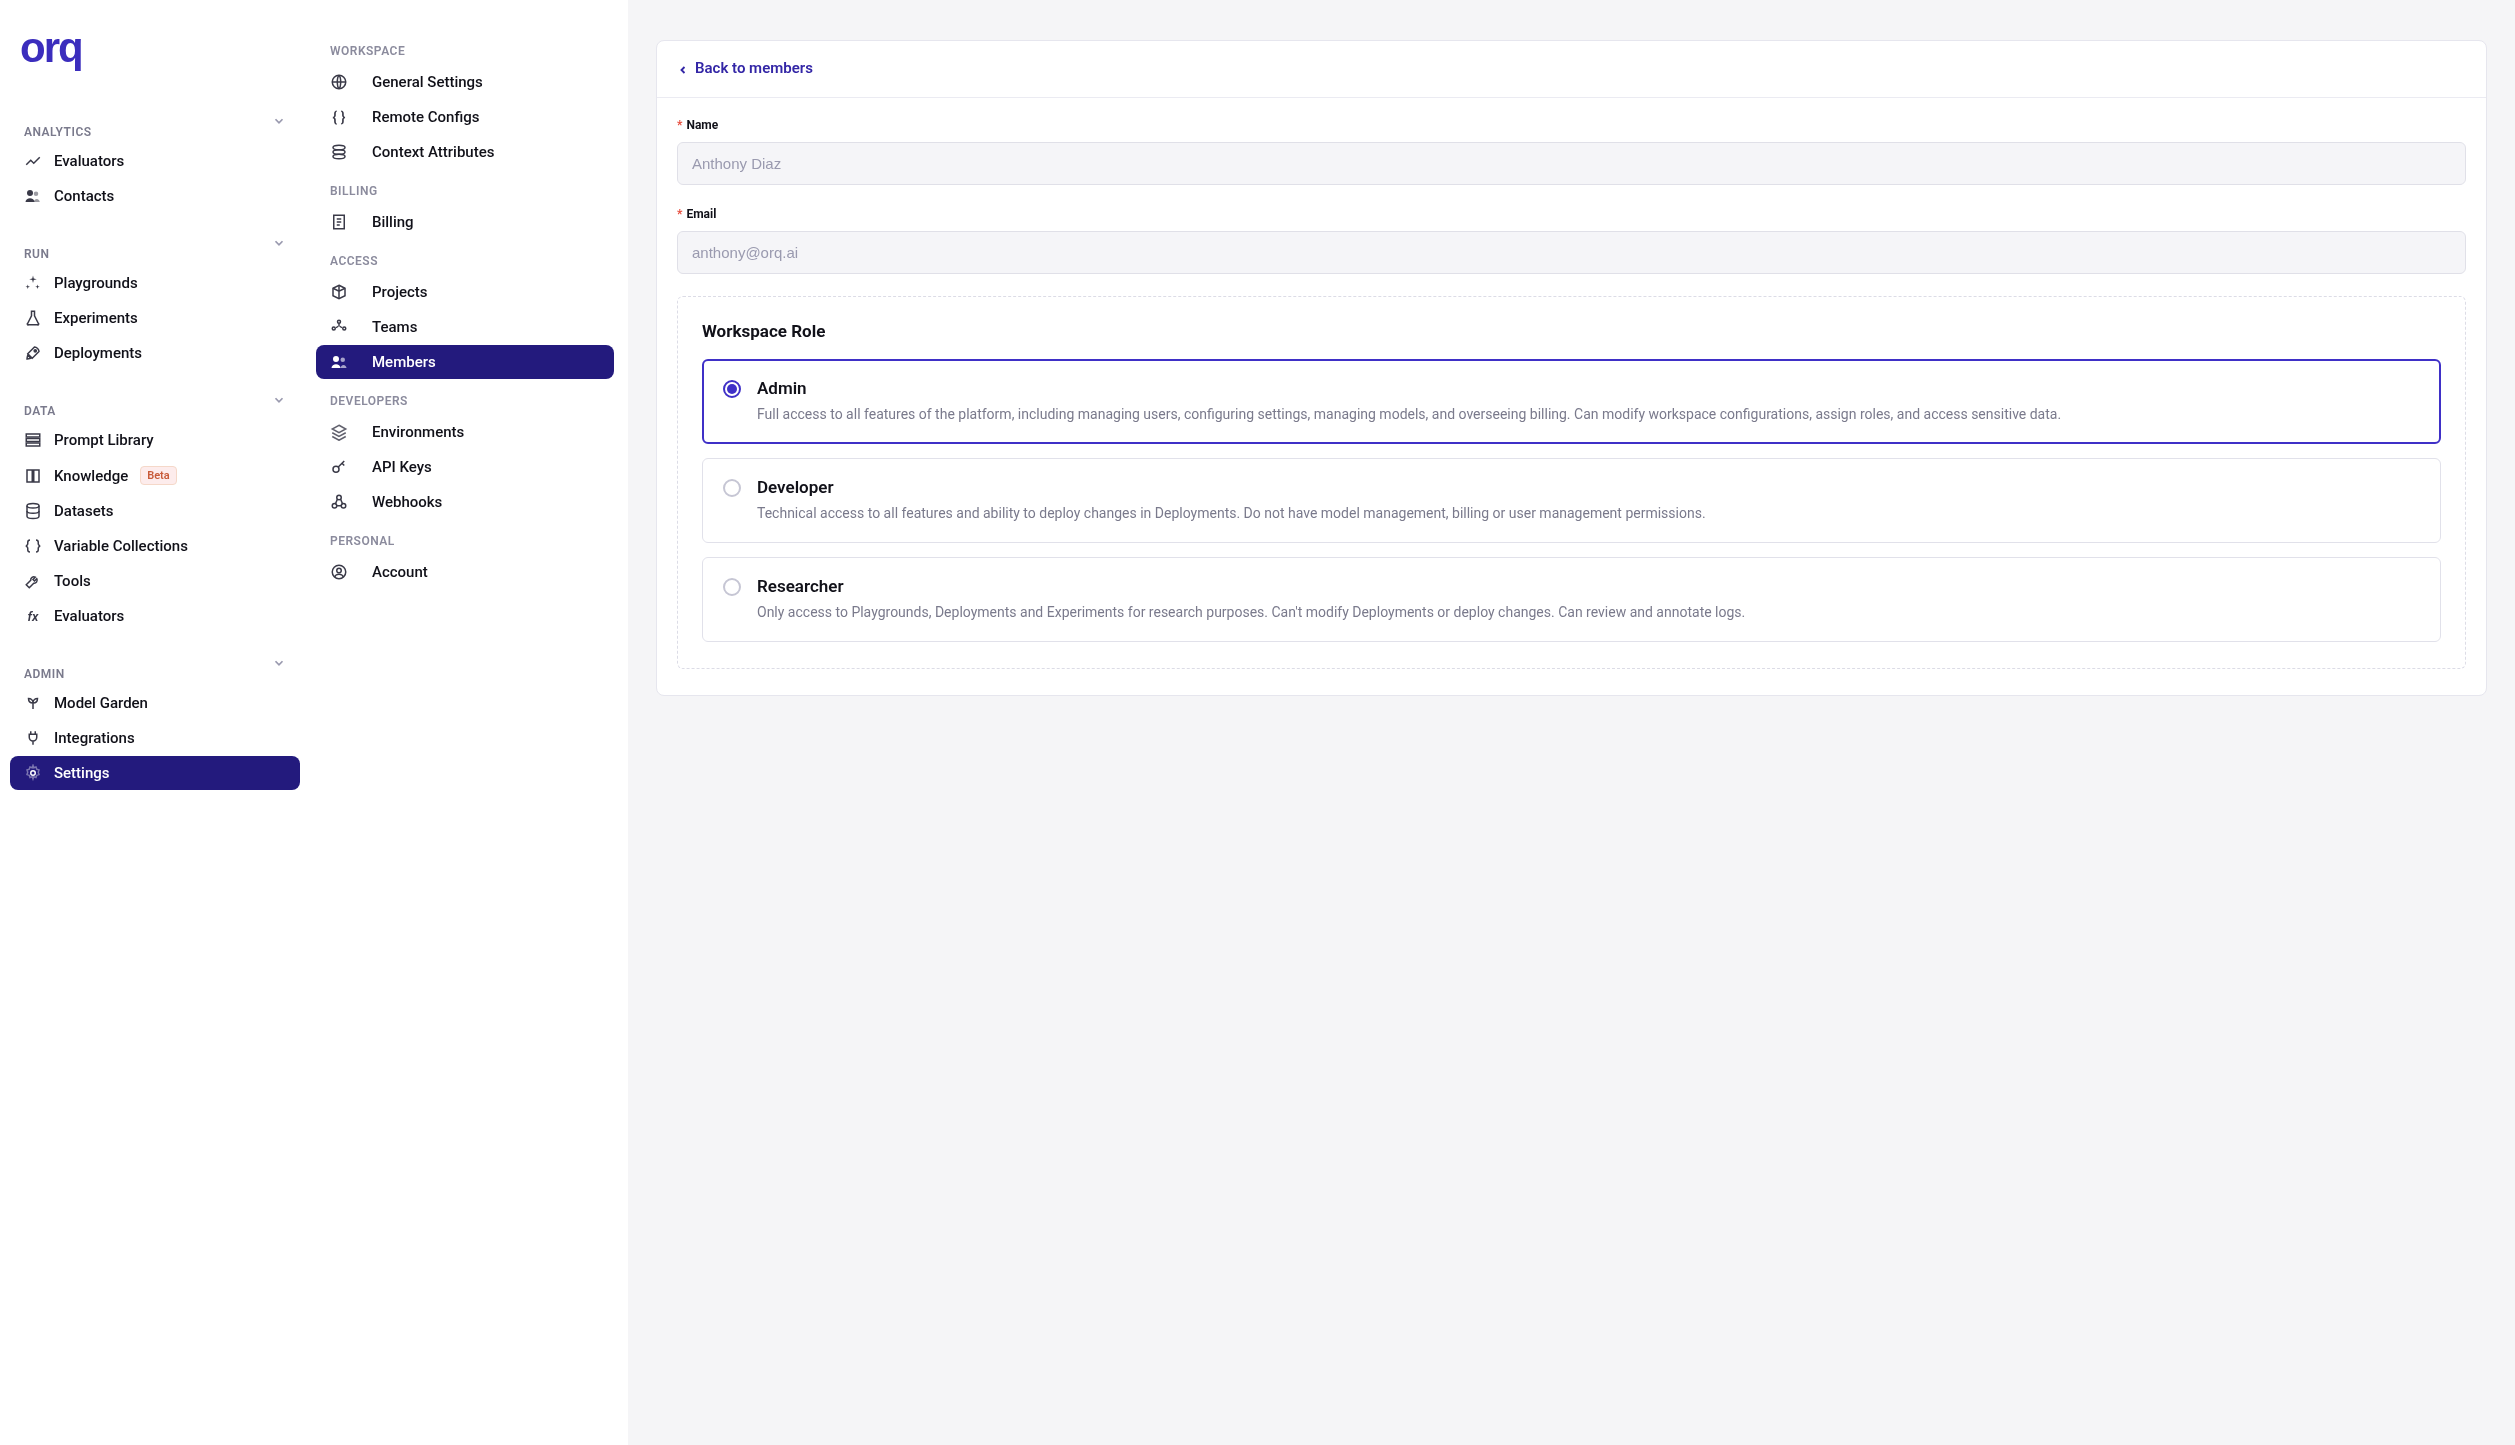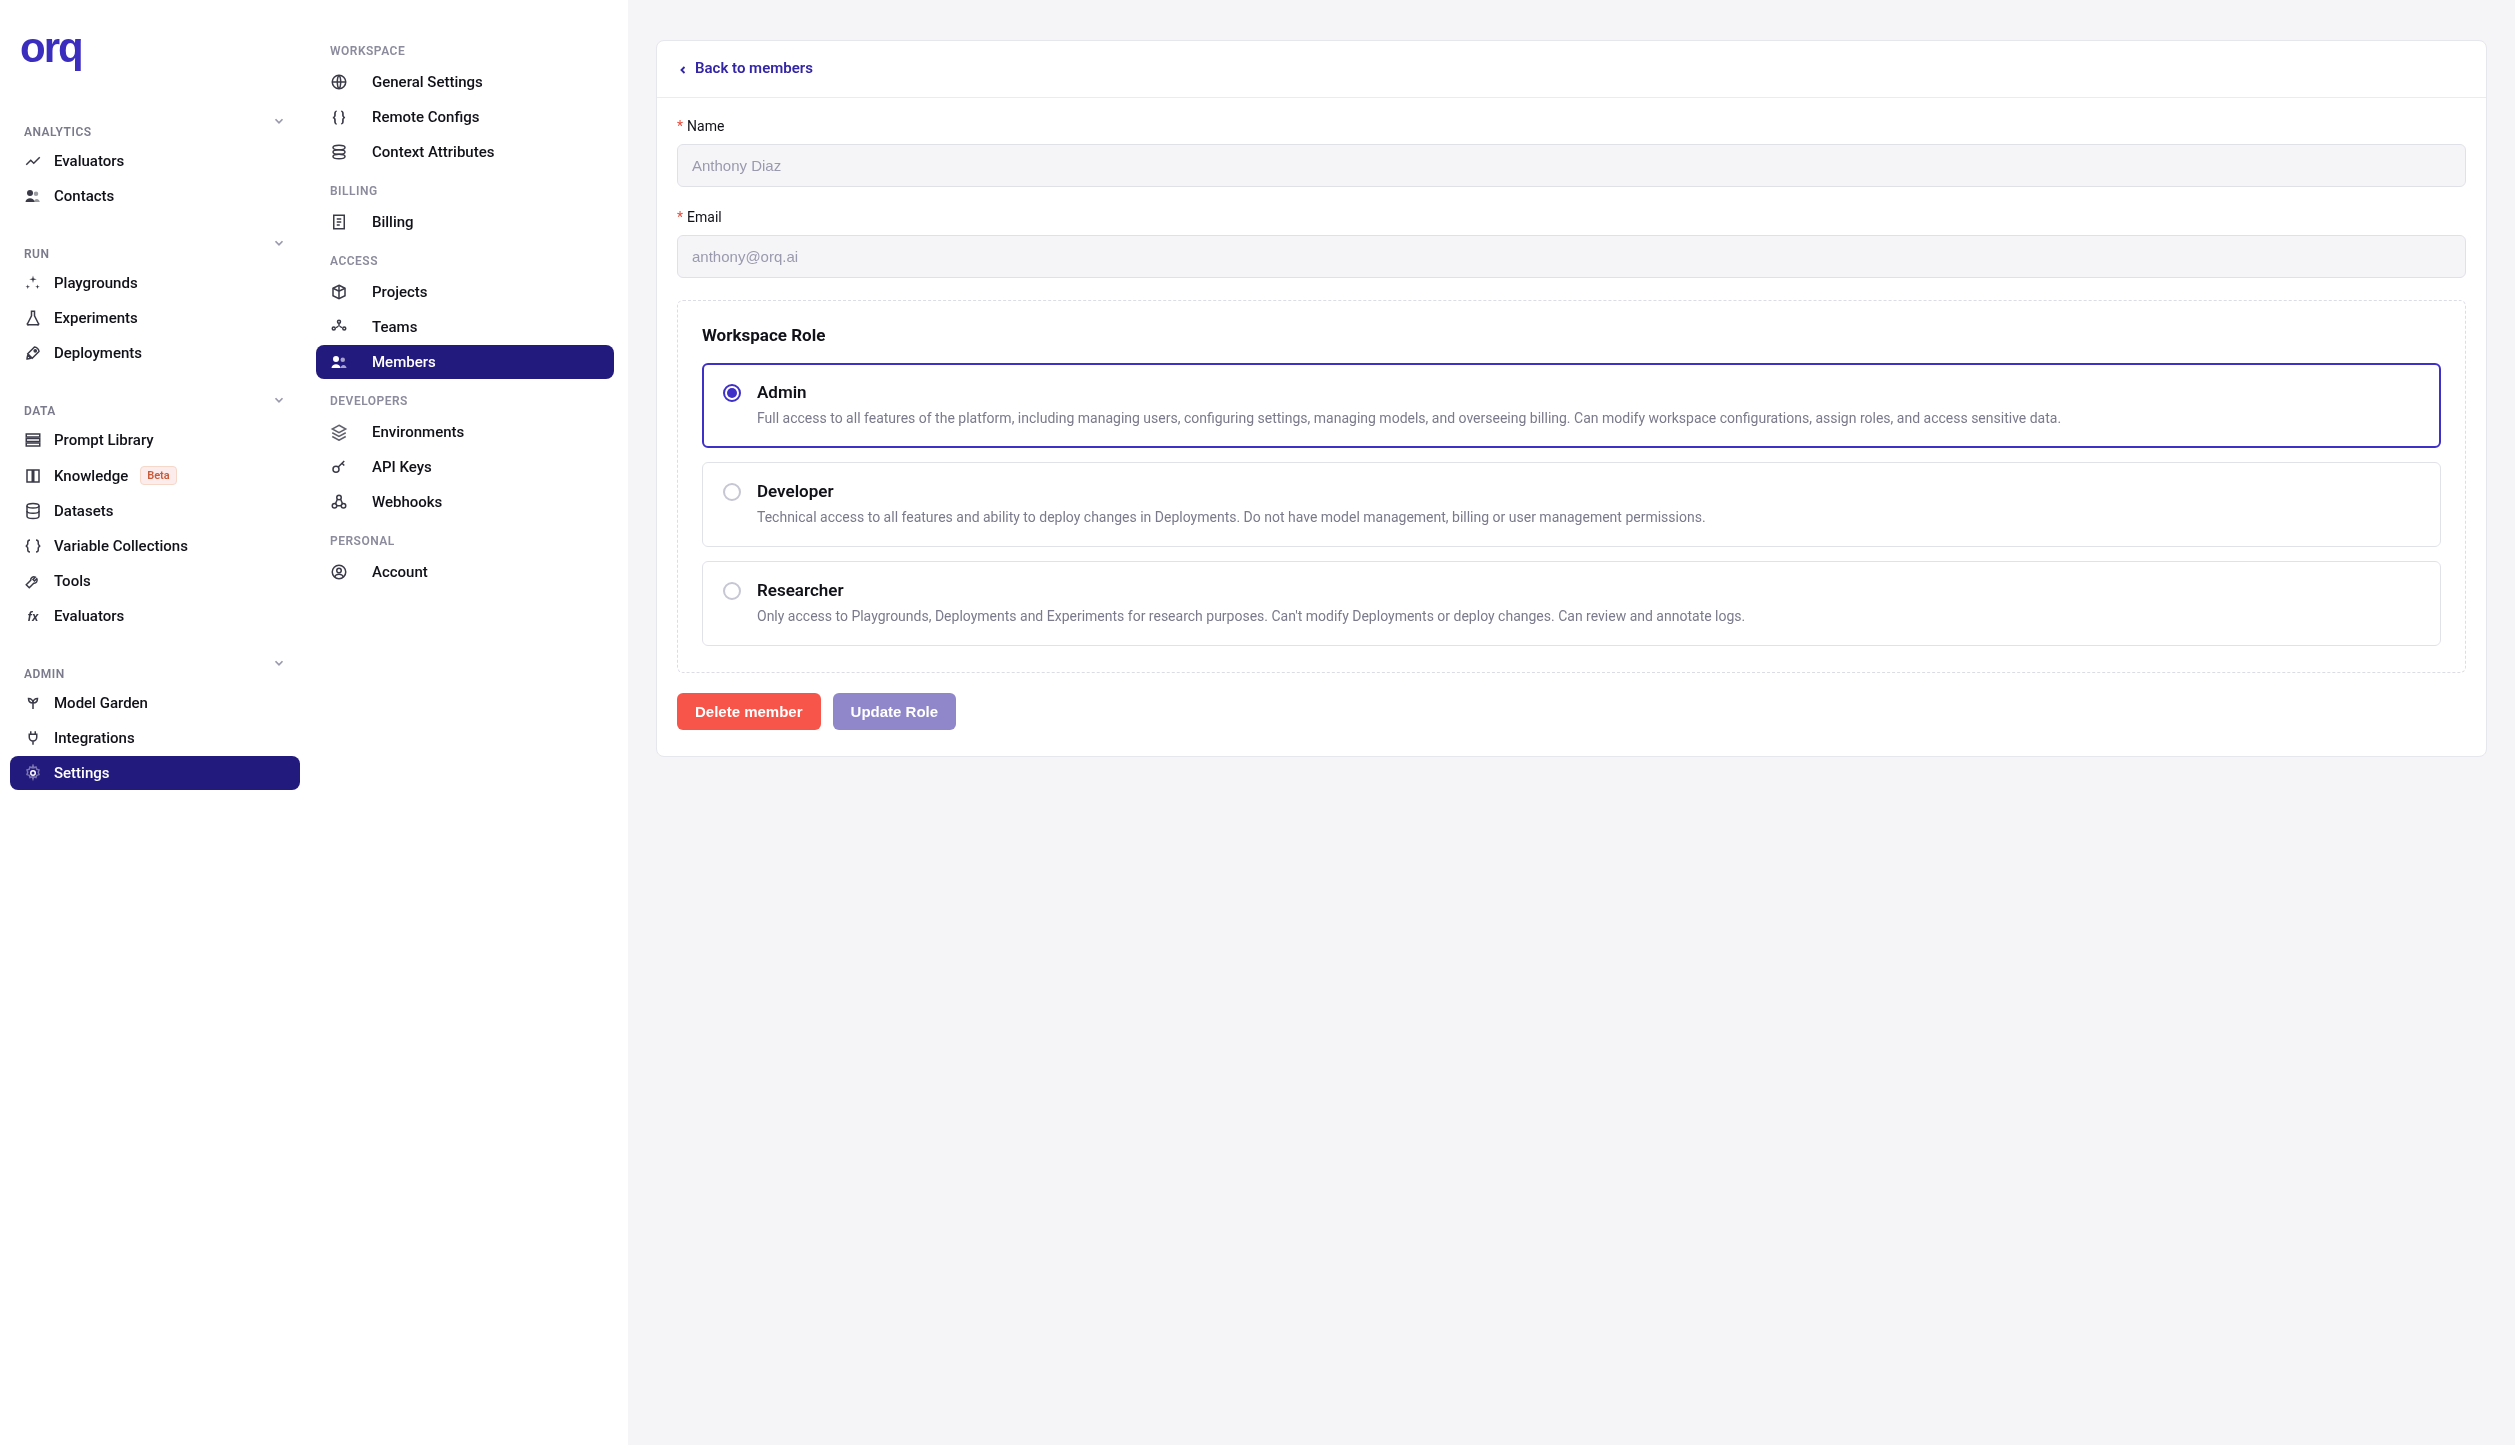--- a/index.html
+++ b/index.html
@@ -143,22 +143,22 @@
     gap: 6px;
     color: #3326a6;
     font-weight: 600;
     font-size: 15px;
     cursor: pointer;
   }
   .back-link .chev-left { width: 12px; height: 12px; }
   .card-body { padding: 20px 20px 26px 20px; }
   .form-field { margin-bottom: 22px; }
   .field-label {
-    font-size: 14px;
-    font-weight: 400;
+    font-size: 12px;
+    font-weight: 700;
     color: #111119;
     margin-bottom: 10px;
     display: block;
   }
   .req { color: #e74c3c; margin-right: 4px; }
   .text-input {
     width: 100%;
     padding: 12px 14px;
     border-radius: 6px;
     border: 1px solid #e0e0e8;
@@ -552,22 +552,18 @@
 
           <div class="role-option">
             <span class="radio"></span>
             <div class="role-text">
               <div class="role-name">Researcher</div>
               <div class="role-desc">Only access to Playgrounds, Deployments and Experiments for research purposes. Can't modify Deployments or deploy changes. Can review and annotate logs.</div>
             </div>
           </div>
         </div>
 
-        <div class="actions">
-          <button class="btn btn-danger">Delete member</button>
-          <button class="btn btn-primary">Update Role</button>
-        </div>
 
       </div>
     </div>
   </main>
 
 </div>
 
 </body></html>

